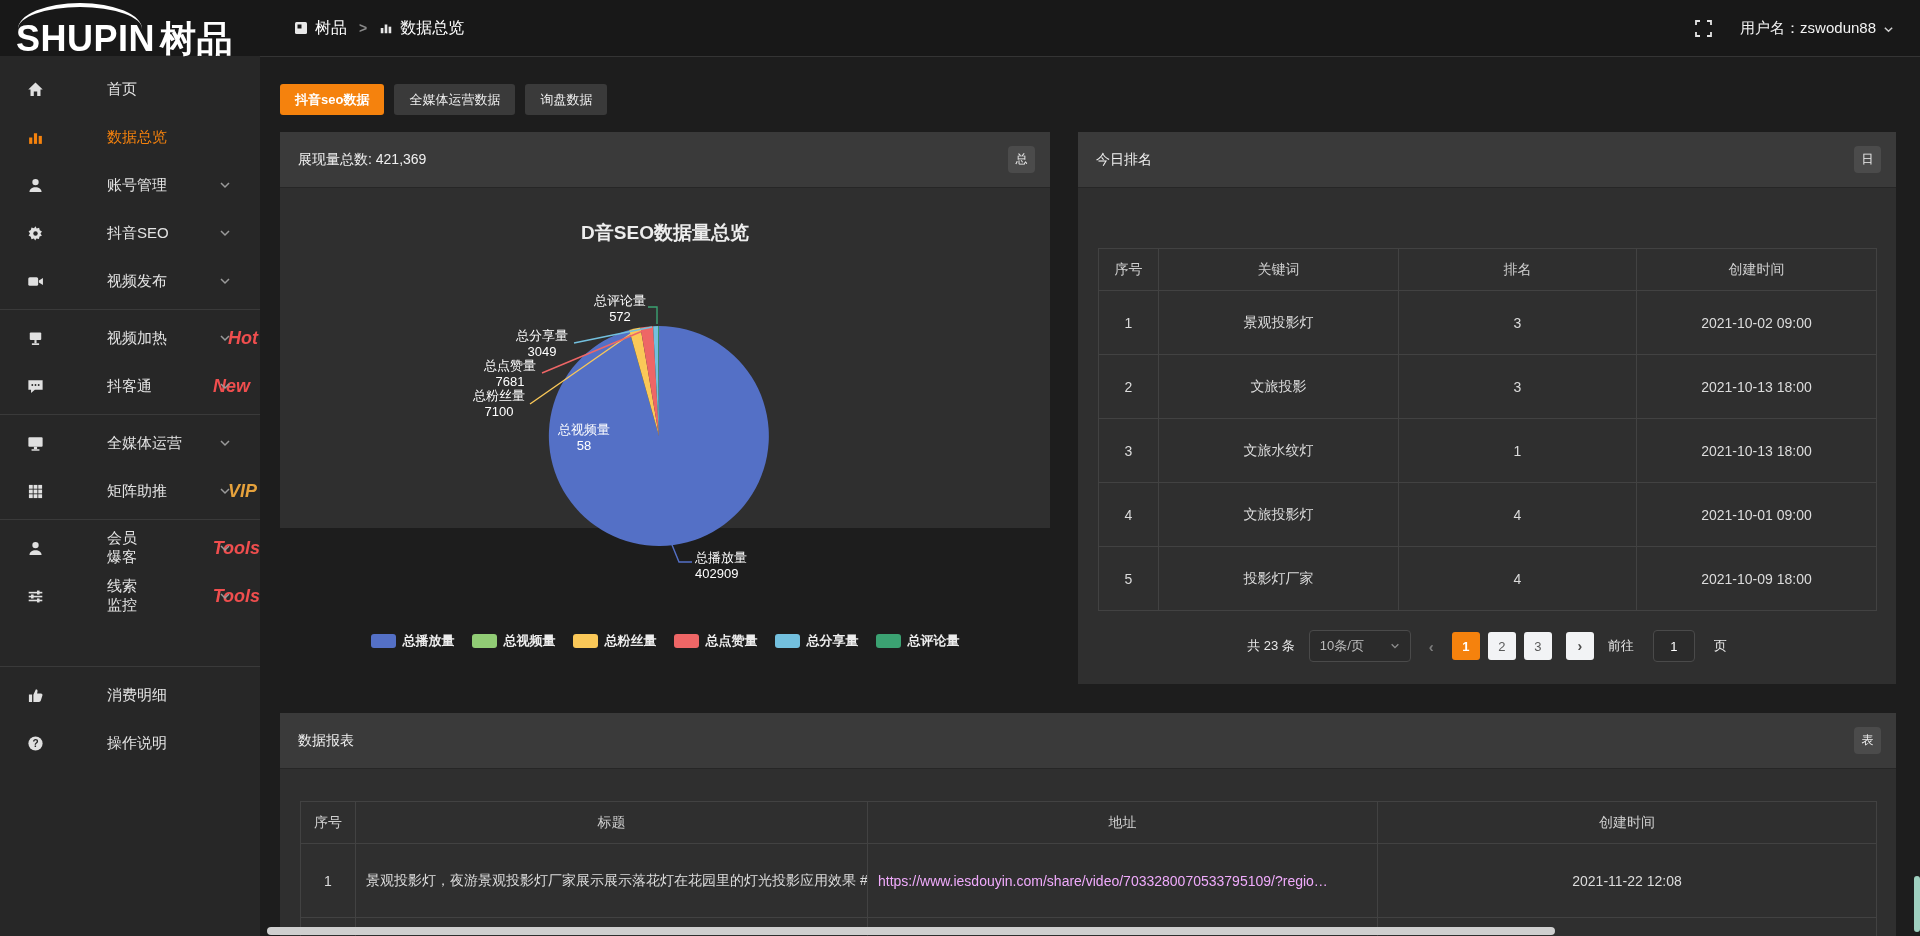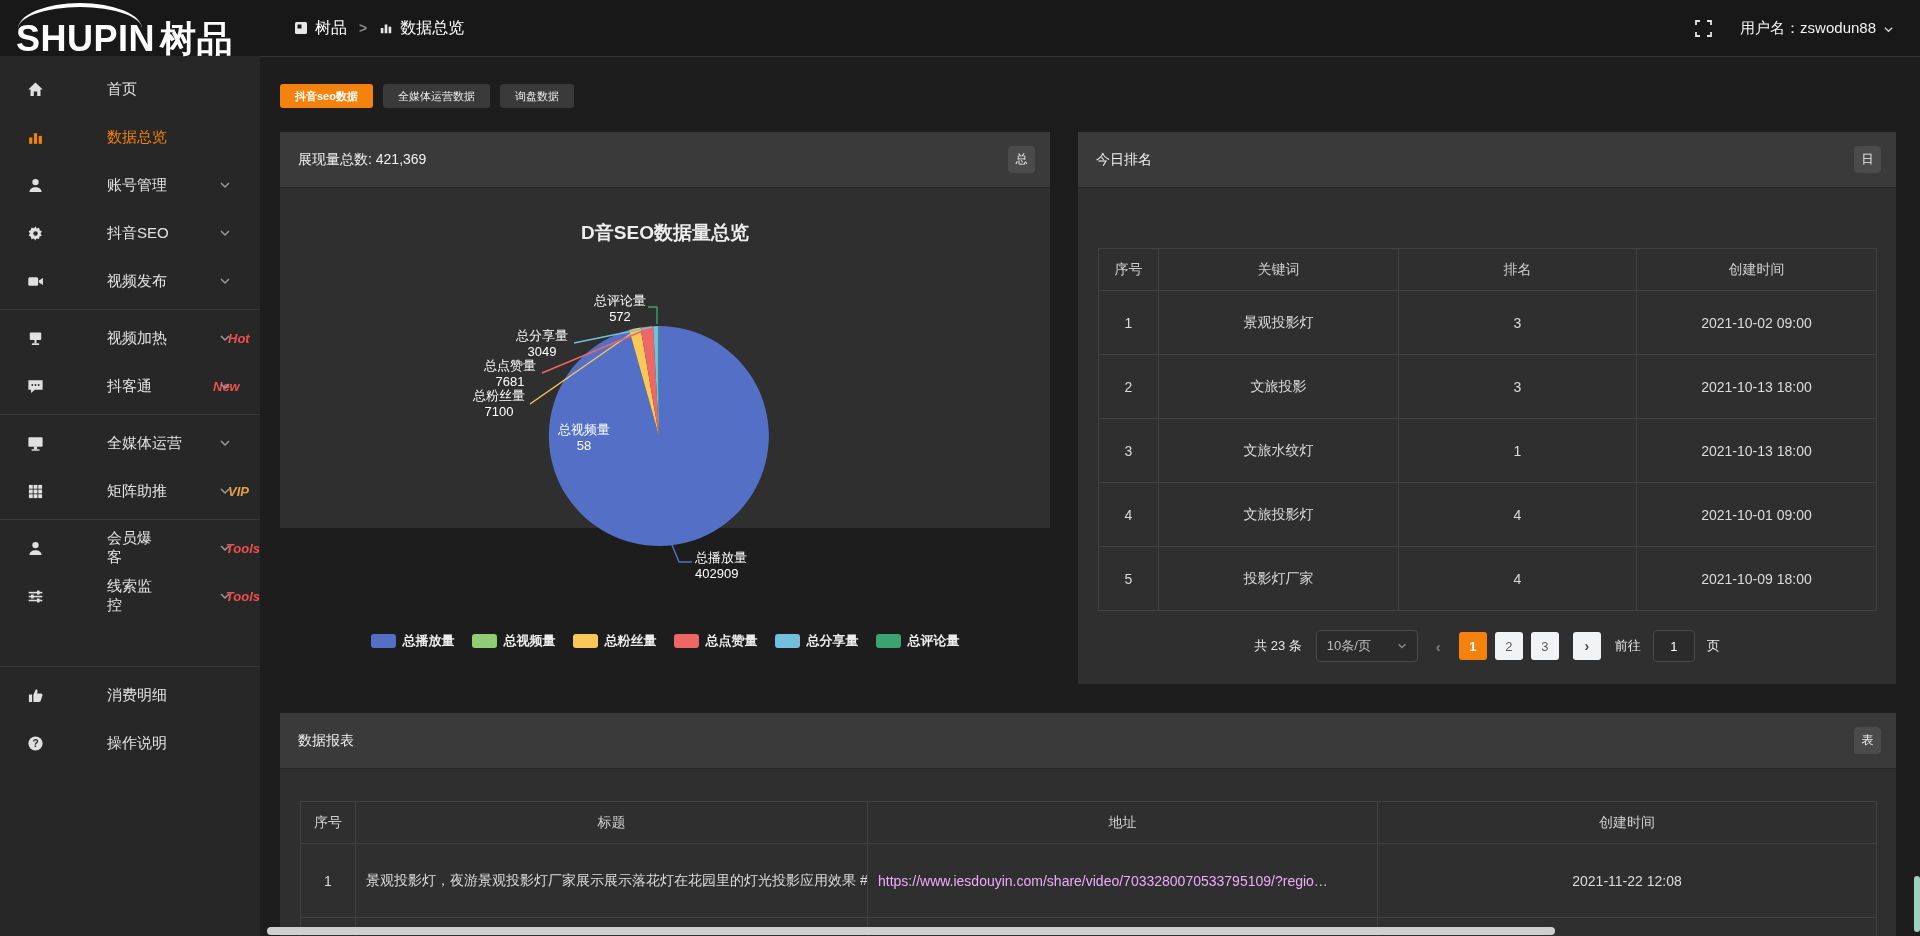--- a/index.html
+++ b/index.html
@@ -19,28 +19,28 @@
 .header-right{margin-left:auto;display:flex;align-items:center;gap:28px;padding-right:26px;}
 .fs-btn{display:inline-flex;color:#e3e3e3;cursor:pointer;}
 .user-box{display:flex;align-items:center;gap:7px;font-size:15px;color:#f2f2f2;cursor:pointer;}
 .user-box .chev{display:inline-flex;color:#cfcfcf;margin-top:2px;}
 
 .sidebar{position:absolute;left:0;top:56px;width:260px;height:880px;background:#272727;padding-top:9px;z-index:8;}
 .side-item{height:48px;display:flex;align-items:center;padding-left:27px;position:relative;color:#e3e3e3;font-size:15px;cursor:pointer;gap:48px;}
 .side-item .s-icon{width:17px;height:17px;margin-right:15px;color:#e0e0e0;display:inline-flex;flex:none;}
 .side-item.active{color:#f5820d;}
 .side-item.active .s-icon{color:#f5820d;}
-.s-badge{margin-left:13px;font-size:13px;font-weight:bold;font-style:italic;}
+.s-badge{margin-left:13px;font-size:18px;font-weight:bold;font-style:italic;}
 .s-chev{position:absolute;right:29px;color:#9a9a9a;display:inline-flex;}
 .side-divider{height:1px;background:#3a3a3a;margin:4px 0;}
 .side-divider.big{margin-top:46px;}
 
 .main{position:absolute;left:260px;top:56px;width:1660px;height:880px;border-top:1px solid #343434;overflow:hidden;}
 .tab-bar{position:absolute;left:20px;top:27px;display:flex;gap:10px;z-index:2;}
-.tab{height:24px;padding:0 15px;font-size:11px;border:none;border-radius:3px;background:#3a3a3a;color:#f0f0f0;cursor:pointer;font-family:inherit;}
+.tab{height:31px;padding:0 15px;font-size:13px;border:none;border-radius:3px;background:#3a3a3a;color:#f0f0f0;cursor:pointer;font-family:inherit;}
 .tab.active{background:#f5820d;color:#fff;font-weight:bold;}
 .panel{position:absolute;background:#2f2f2f;}
 .panel-head{position:relative;z-index:3;height:56px;display:flex;align-items:center;justify-content:space-between;background:#3a3a3a;padding:0 15px 0 18px;font-size:14px;color:#f0f0f0;border-bottom:1px solid #262626;}
 .corner-btn{width:27px;height:27px;background:#4b4b4b;border:none;border-radius:4px;color:#eee;font-size:12px;cursor:pointer;font-family:inherit;}
 #overview-panel{left:20px;top:75px;width:770px;height:396px;}
 #ranking-panel{left:818px;top:75px;width:818px;height:552px;}
 #report-panel{left:20px;top:656px;width:1616px;height:300px;}
 
 .chart-title{position:absolute;left:0;top:88px;width:100%;text-align:center;font-size:19px;font-weight:bold;color:#ededed;z-index:2;}
 #pie-svg{position:absolute;left:0;top:0;pointer-events:none;z-index:1;}
@@ -62,21 +62,21 @@
 #report-table td.t-link{text-align:left;padding:0 10px;color:#f0abfc;cursor:pointer;}
 #report-table tr.empty td{height:40px;}
 
 .pagination{position:absolute;left:0;top:498px;width:100%;display:flex;align-items:center;justify-content:center;gap:14px;font-size:13px;color:#e8e8e8;z-index:2;}
 .pg-select{display:flex;align-items:center;justify-content:space-between;width:102px;height:32px;border:1px solid #4a4a4a;border-radius:4px;background:#2b2b2b;color:#bdbdbd;padding:0 10px;cursor:pointer;}
 .pg-select .chev{display:inline-flex;color:#8d8d8d;}
 .pg-prev{color:#7d7d7d;font-size:15px;font-weight:bold;padding:0 4px;cursor:pointer;background:none;border:none;}
 .pg-num{width:28px;height:28px;border:none;border-radius:3px;background:#f2f3f5;color:#5a5a5a;font-size:13px;cursor:pointer;font-family:inherit;}
 .pg-num.active{background:#f5820d;color:#fff;font-weight:bold;}
 .pg-next{width:28px;height:28px;border:none;border-radius:3px;background:#f2f3f5;color:#4a4a4a;font-size:14px;font-weight:bold;cursor:pointer;}
-.pg-goto{display:flex;align-items:center;gap:12px;}
+.pg-goto{display:flex;align-items:center;gap:19px;}
 .pg-input{width:42px;height:32px;background:#2b2b2b;border:1px solid #4a4a4a;border-radius:4px;color:#fff;text-align:center;font-size:13px;font-family:inherit;}
 
 .h-scroll{position:absolute;left:7px;top:870px;width:1288px;height:8px;border-radius:4px;background:#cfcfcf;z-index:7;}
 .v-scroll{position:absolute;left:1914px;top:876px;width:6px;height:56px;border-radius:3px;background:#9fd0c0;z-index:10;}
 </style>
 </head>
 <body>
 
 <div class="header">
   <div class="logo">

